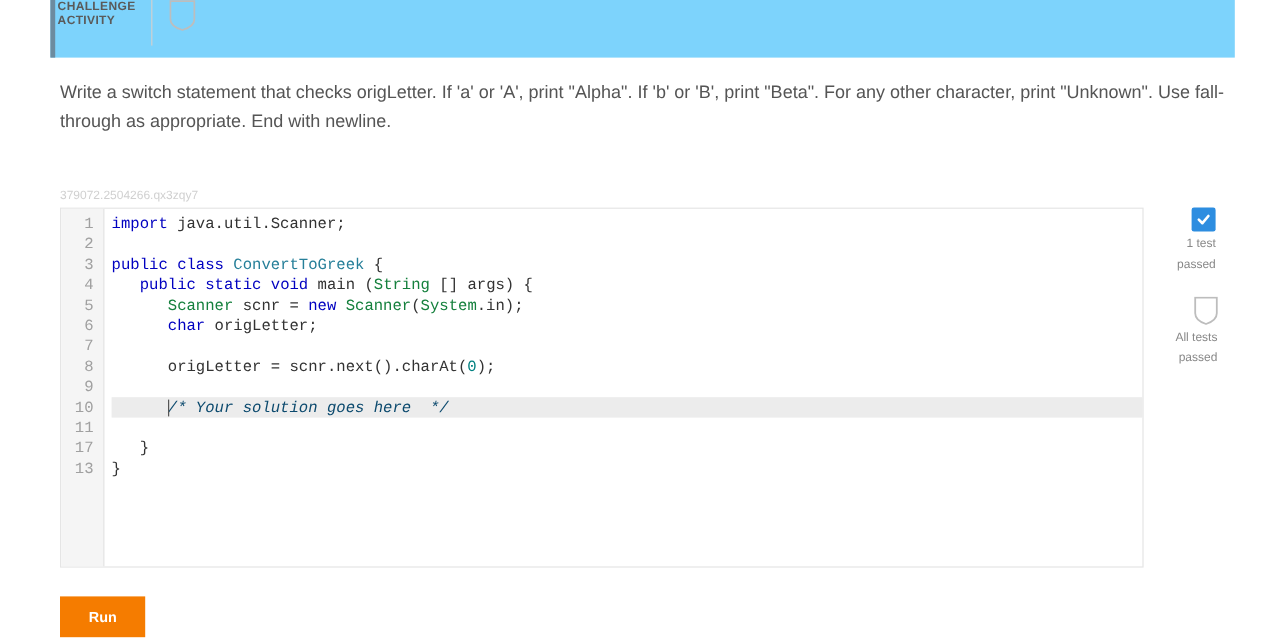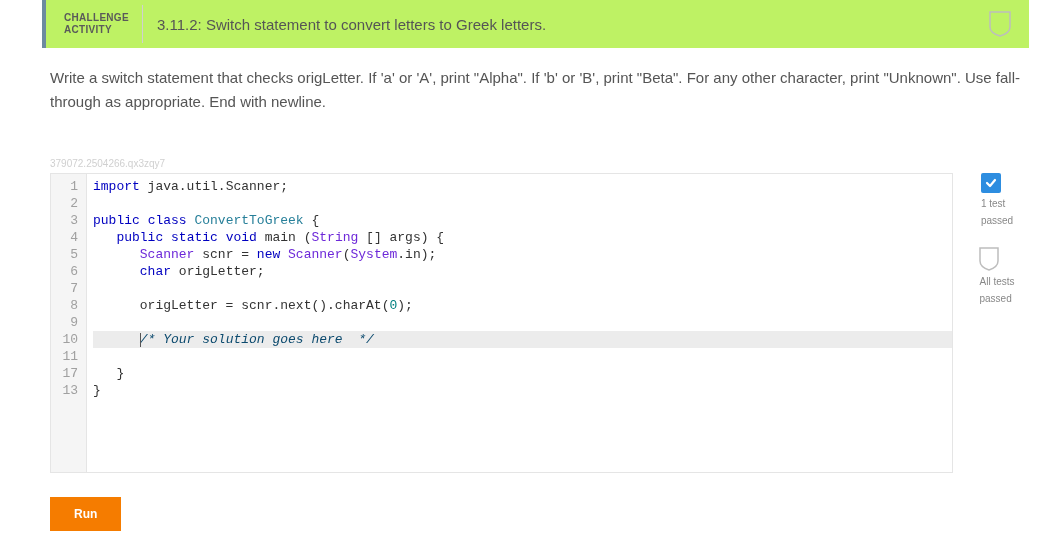--- a/index.html
+++ b/index.html
@@ -4,24 +4,23 @@
   <style>
     * { box-sizing: border-box; margin: 0; padding: 0; }
     body {
       font-family: Arial, Helvetica, sans-serif;
       background: #fff;
       color: #333;
       width: 1059px;
     }
     .header-bar {
       display: flex;
-      align-items: center;
-      background: #bef264;
+      background: #7dd3fc;
       border-left: 4px solid #6c8b9f;
-      padding: 0 18px;
+      padding: 0 2px;
       height: 48px;
       margin: 0 30px 0 42px;
       position: relative;
     }
     .header-label {
       font-size: 10px;
       font-weight: bold;
       color: #5a5a5a;
       line-height: 1.2;
       width: 72px;
@@ -86,21 +85,21 @@
     .gutter .ln { height: 17px; }
     .code-lines {
       padding: 4px 0 4px 6px;
       white-space: pre;
       flex: 1;
       color: #333;
     }
     .code-lines .cl { height: 17px; }
     .kw { color: #0000c0; }
     .cls { color: #267f99; }
-    .type { color: #6d28d9; }
+    .type { color: #15803d; }
     .num { color: #008080; }
     .cmt { color: #0c4a6e; font-style: italic; }
     .hl-line {
       background: #ececec;
       display: block;
       position: relative;
     }
     .cursor {
       display: inline-block;
       width: 1px;
@@ -115,21 +114,21 @@
       width: 64px;
       display: flex;
       flex-direction: column;
       align-items: center;
       gap: 20px;
       padding-top: 0;
     }
     .status-item {
       display: flex;
       flex-direction: column;
-      align-items: flex-start;
+      align-items: flex-end;
       gap: 4px;
     }
     .status-check {
       width: 20px;
       height: 20px;
       background: #2d8de0;
       border-radius: 2px;
       display: flex;
       align-items: center;
       justify-content: center;
@@ -159,21 +158,20 @@
   </style>
 </head>
 <body>
 
 <div class="header-bar">
   <div class="header-label">
     <div>CHALLENGE</div>
     <div>ACTIVITY</div>
   </div>
   <div class="header-divider"></div>
-  <div class="header-title">3.11.2: Switch statement to convert letters to Greek letters.</div>
   <div class="header-shield">
     <svg width="22" height="26" viewBox="0 0 22 26">
         <path d="M1 1 H21 V16 Q21 22 11 25 Q1 22 1 16 Z" fill="none" stroke="#bdbdbd" stroke-width="1.5"></path>
       </svg>
   </div>
 </div>
 
 <div class="content-area">
   <div class="prompt-text">Write a switch statement that checks origLetter. If 'a' or 'A', print "Alpha". If 'b' or 'B', print "Beta". For any other character, print "Unknown". Use fall-through as appropriate. End with newline.</div>
   <div class="watermark">379072.2504266.qx3zqy7</div>

